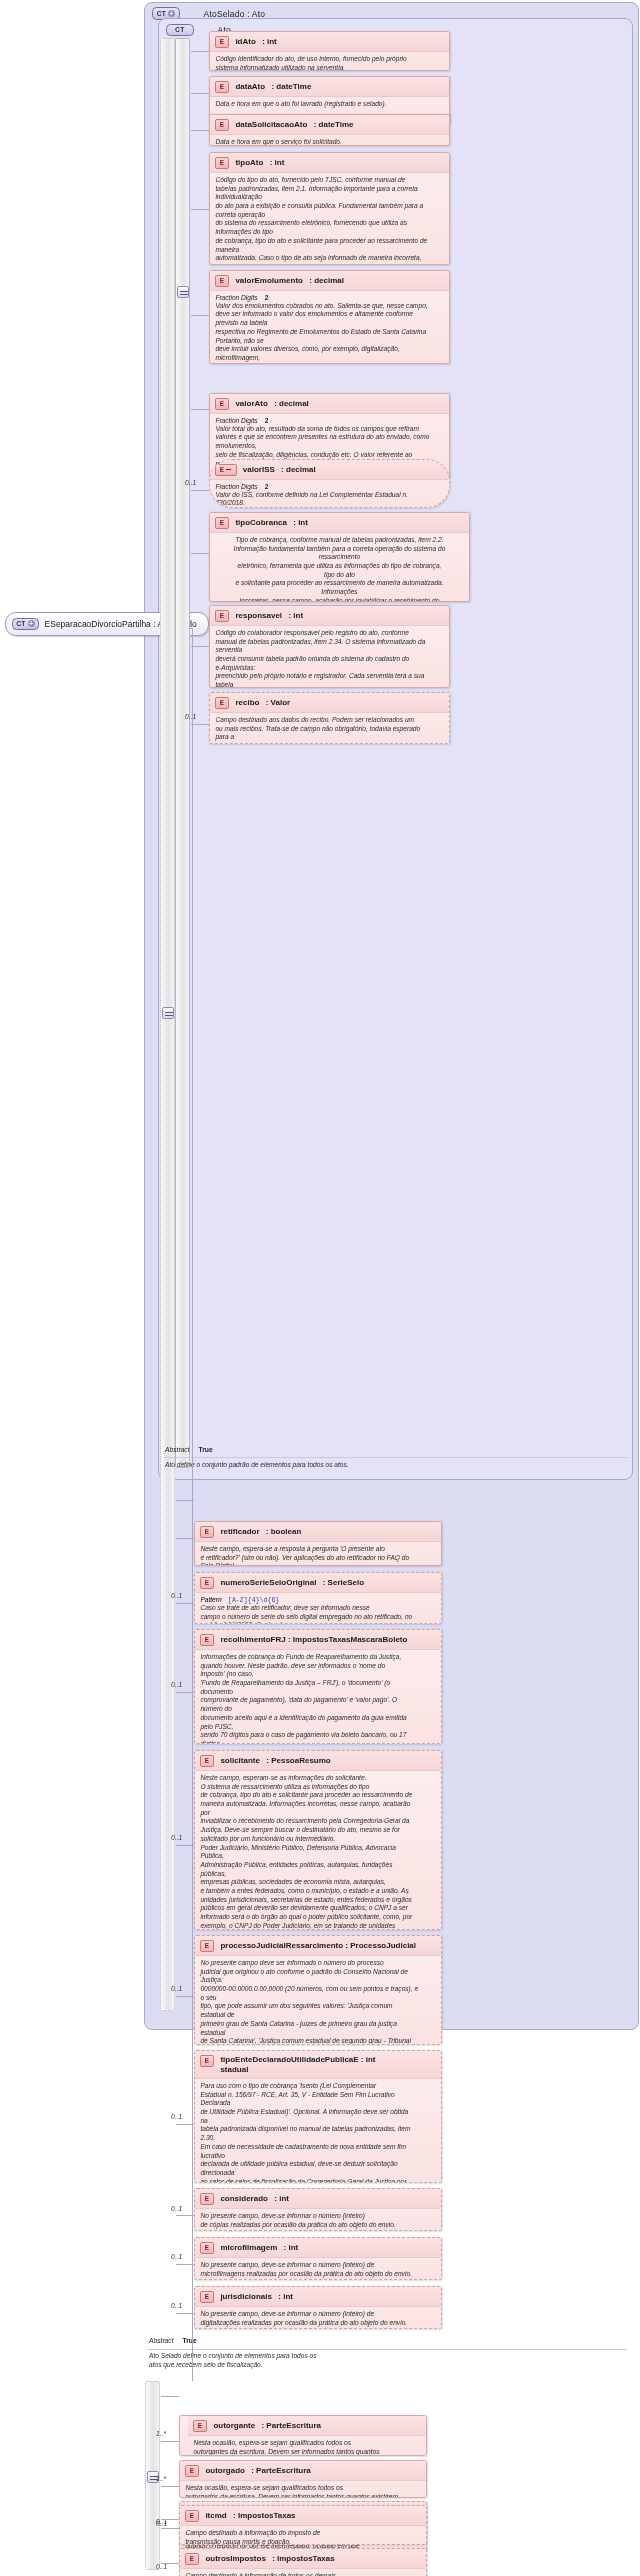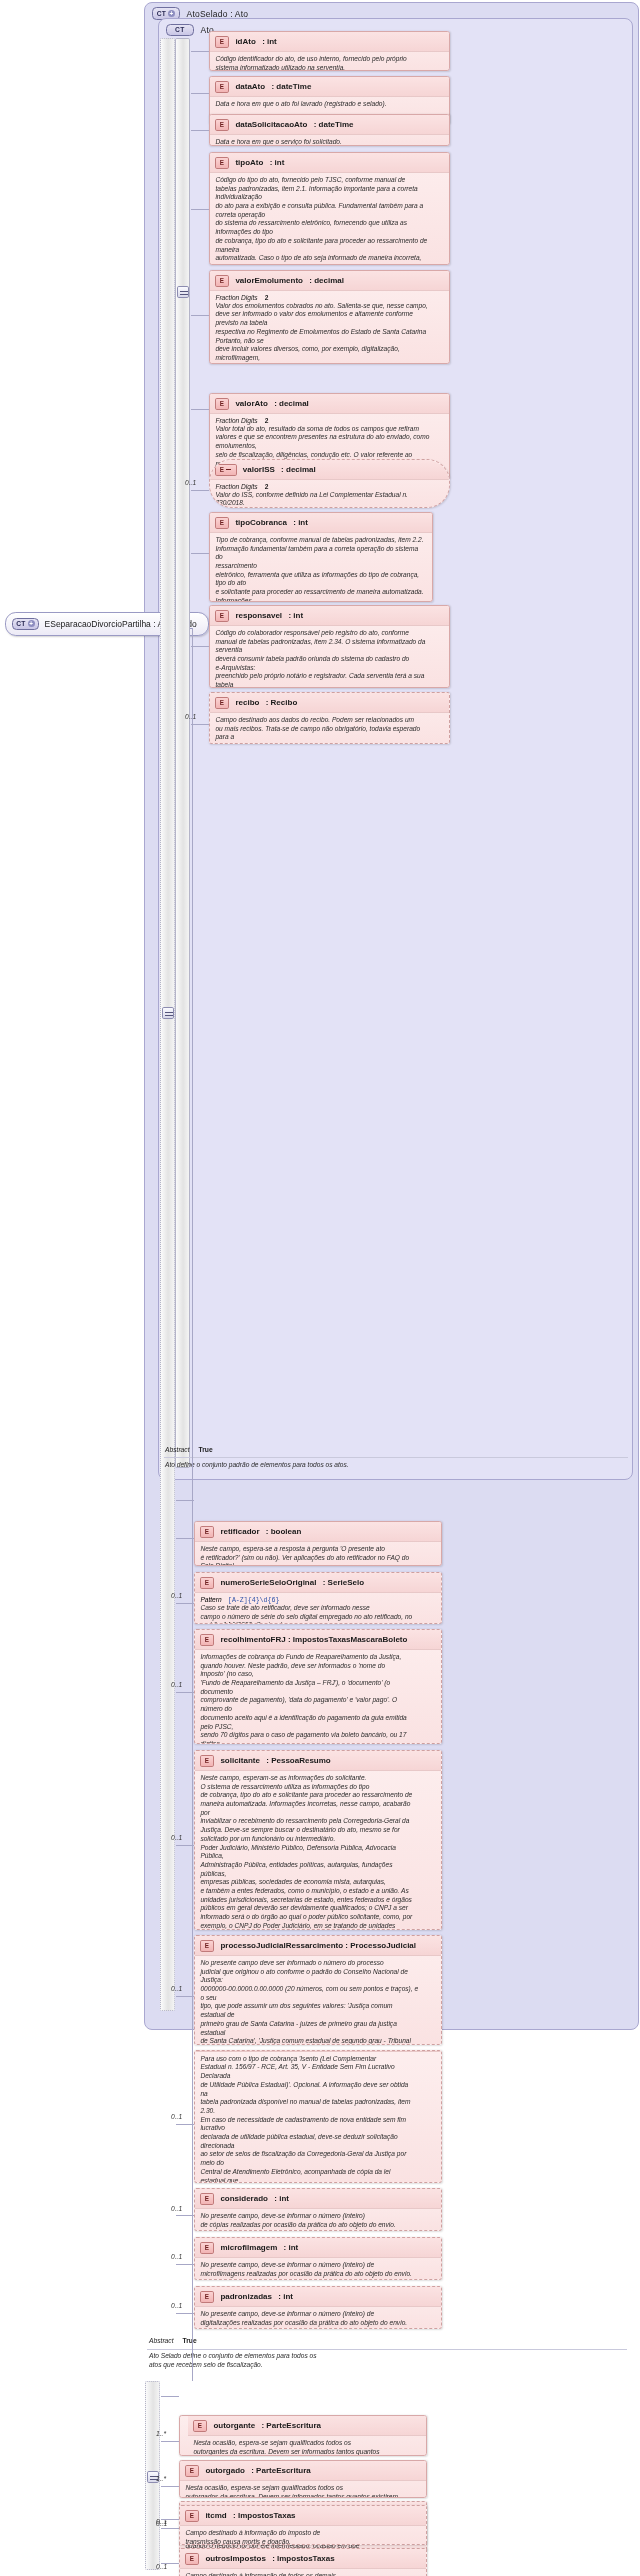--- a/index.html
+++ b/index.html
@@ -37,21 +37,21 @@
 
   
   .ct-box{
     position:absolute;
     border:0.9px solid #a9a7d0;border-radius:8px;
     background:#dcdcf2;
     box-sizing:border-box;
   }
   .ct-box.lvl2{background:#e3e2f6;}
   .ct-header{
-    display:flex;align-items:center;gap:7px;
+    display:flex;align-items:center;gap:24px;
     padding:4.5px 0 2.7px 7.2px;font-size:8.5px;color:#1a1a1a;white-space:nowrap;
   }
   .ct-header .name{font-size:8.5px;letter-spacing:0.2px;}
 
   
   .seq-bar{
     position:absolute;width:15.3px;
     border:0.9px solid #b4b4c8;border-radius:1.8px;
     background:linear-gradient(90deg,#fbfbfb,#e3e3e3 55%,#f4f4f4);
     box-sizing:border-box;
@@ -278,21 +278,21 @@
         <span>Fraction Digits</span>
         <span class="val">2</span>
       </div>
       <div class="desc">Valor do ISS, conforme definido na Lei Complementar Estadual n.
 730/2018.</div>
     </div>
   </div>
   <div class="card" style="left:185px;top:479px;">0..1</div>
   <div class="ln h" style="left:191px;top:490px;width:18px;"></div>
 
-  <div class="el" style="left:209px;top:512px;width:224px;height:90px;">
+  <div class="el" style="left:209px;top:512px;width:261px;height:90px;text-align:center;">
     <div class="el-title">
       <span class="e-badge">E</span>
       <span>tipoCobranca</span>
       <span>: int</span>
     </div>
     <div class="el-body">
       <div class="desc">Tipo de cobrança, conforme manual de tabelas padronizadas, item 2.2.
 Informação fundamental também para a correta operação do sistema do
 ressarcimento
 eletrônico, ferramenta que utiliza as informações do tipo de cobrança,
@@ -323,21 +323,21 @@
 padrão individual, obtida no serviço do Selo Digital, por meio do
 'codigoServentia'.</div>
     </div>
   </div>
   <div class="ln h" style="left:191px;top:646px;width:18px;"></div>
 
   <div class="el optional" style="left:209px;top:692px;width:241px;height:52px;">
     <div class="el-title">
       <span class="e-badge">E</span>
       <span>recibo</span>
-      <span>: Recibo</span>
+      <span>: Valor</span>
     </div>
     <div class="el-body">
       <div class="desc">Campo destinado aos dados do recibo. Podem ser relacionados um
 ou mais recibos. Trata-se de campo não obrigatório, todavia esperado
 para a
 complexidade da análise dos atos. Opcional.</div>
     </div>
   </div>
   <div class="card" style="left:185px;top:713px;">0..1</div>
   <div class="ln h" style="left:191px;top:724px;width:18px;"></div>
@@ -459,20 +459,27 @@
 estadual
 de Santa Catarina', 'Justiça comum estadual de segundo grau - Tribunal
 de
 Justiça de Santa Catarina/TJSC', 'Outras Justiças'. Opcional.</div>
     </div>
   </div>
   <div class="card" style="left:171px;top:1985px;">0..1</div>
   <div class="ln h" style="left:176px;top:1996px;width:18px;"></div>
 
   <div class="el optional" style="left:194px;top:2050px;width:248px;height:133px;">
+    <div class="el-title" style="align-items:flex-start;">
+      <span class="e-badge">E</span>
+      <span style="white-space:normal;line-height:1.25;">
+        <span>tipoEnteDeclaradoUtilidadePublicaE : int</span><br>
+        <span>stadual</span>
+      </span>
+    </div>
     <div class="el-body">
       <div class="desc">Para uso com o tipo de cobrança 'Isento (Lei Complementar
 Estadual n. 156/97 - RCE, Art. 35, V - Entidade Sem Fim Lucrativo
 Declarada
 de Utilidade Pública Estadual)'. Opcional. A informação deve ser obtida
 na
 tabela padronizada disponível no manual de tabelas padronizadas, item
 2.30.
 Em caso de necessidade de cadastramento de nova entidade sem fim
 lucrativo
@@ -514,21 +521,21 @@
 microfilmagens realizadas por ocasião da prática do ato objeto do envio.
 Opcional.</div>
     </div>
   </div>
   <div class="card" style="left:171px;top:2253px;">0..1</div>
   <div class="ln h" style="left:176px;top:2264px;width:18px;"></div>
 
   <div class="el optional" style="left:194px;top:2286px;width:248px;height:43px;">
     <div class="el-title">
       <span class="e-badge">E</span>
-      <span>padronizadas</span>
+      <span>jurisdicionais</span>
       <span>: int</span>
     </div>
     <div class="el-body">
       <div class="desc">No presente campo, deve-se informar o número (inteiro) de
 digitalizações realizadas por ocasião da prática do ato objeto do envio.
 Opcional.</div>
     </div>
   </div>
   <div class="card" style="left:171px;top:2302px;">0..1</div>
   <div class="ln h" style="left:176px;top:2313px;width:18px;"></div>

